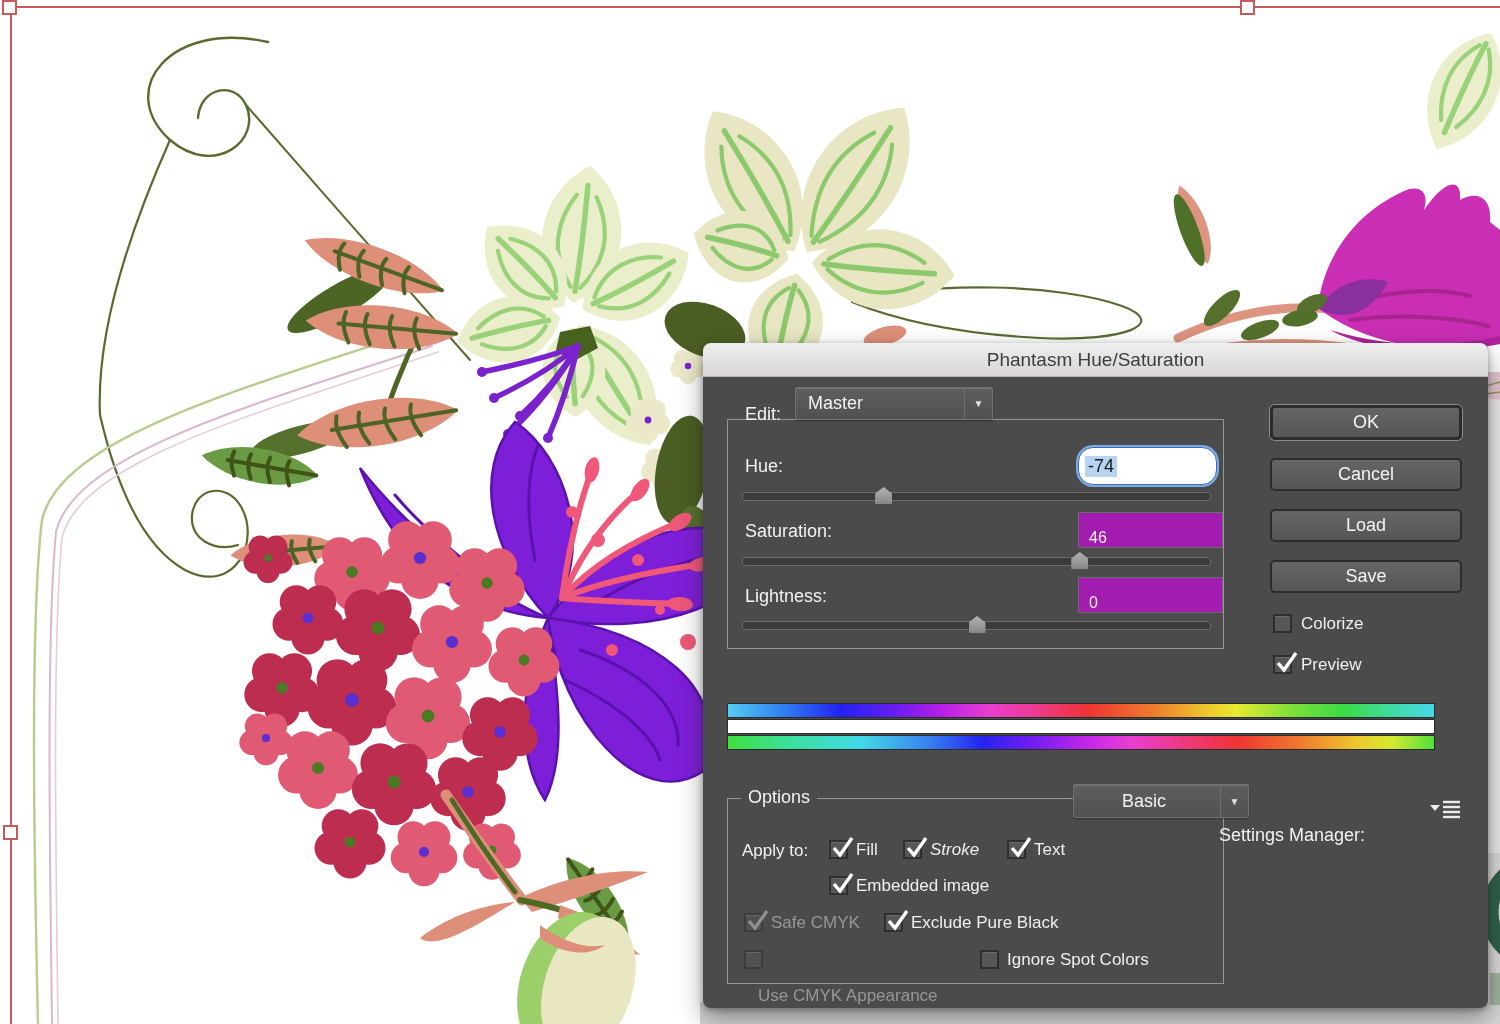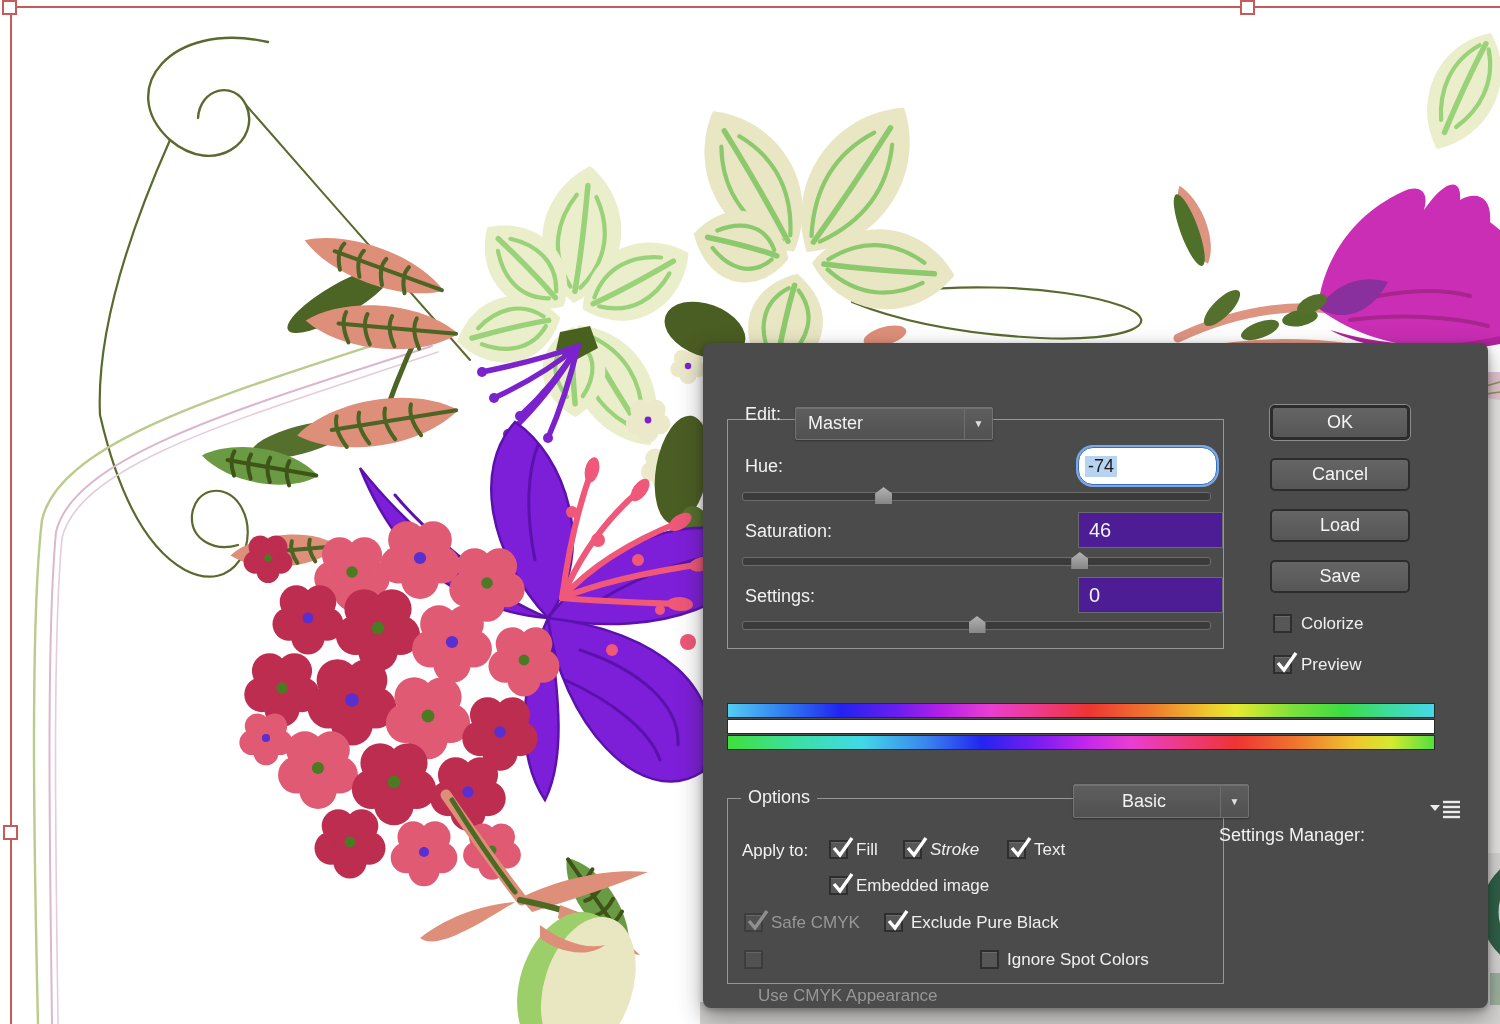--- a/index.html
+++ b/index.html
@@ -17,43 +17,43 @@
   .g-top{left:24px;top:76px;width:495px;height:228px;}
   .g-opt{left:24px;top:455px;width:495px;height:184px;}
   .grouplabel{position:absolute;background:#4b4b4b;color:#f2f2f2;font-size:18px;padding:0 7px;}
   .lbl{position:absolute;color:#f2f2f2;font-size:18px;white-space:nowrap;}
   .lbl.small{font-size:17px;}
   .lbl.dim,.cblabel.disabled{color:#979797;}
 
   .dropdown{position:absolute;background:linear-gradient(#5e5e5e,#515151);border:1px solid #737373;
             border-radius:2px;box-shadow:inset 0 1px 0 rgba(255,255,255,.12),0 1px 2px rgba(0,0,0,.35);
             color:#f2f2f2;font-size:18px;display:flex;align-items:center;}
-  .dd-edit{left:92px;top:64px;width:196px;height:31px;}
+  .dd-edit{left:92px;top:44px;width:196px;height:31px;}
   .dd-basic{left:370px;top:441px;width:138px;height:32px;padding-left:36px;}
   .dd-text{flex:1;padding-left:12px;}
   .dd-arrow{width:27px;height:100%;border-left:1px solid #6f6f6f;display:flex;align-items:center;
             justify-content:center;color:#e0e0e0;font-size:10px;}
 
-  .dinput{position:absolute;background:#4c1d95;border:1px solid #6b6b6b;color:#f2f2f2;font-size:20px;
-          padding-left:10px;display:flex;align-items:center;}
+  .dinput{position:absolute;background:#a21caf;border:1px solid #6b6b6b;color:#f2f2f2;font-size:16px;
+          padding-left:10px;display:flex;align-items:flex-end;}
   .hinput{position:absolute;background:#ffffff;border:1px solid #3a6fb8;box-shadow:0 0 0 2px #7aa9e6;
           color:#1a1a1a;font-size:18px;display:flex;align-items:center;padding-left:6px;}
   .hinput .sel{background:#b7d3f2;padding:0 3px;}
   .in-hue{left:375px;top:104px;width:131px;height:36px;border-radius:15px;}
   .in-sat{left:375px;top:169px;width:133px;height:34px;}
   .in-lig{left:375px;top:234px;width:133px;height:34px;}
 
   .track{position:absolute;left:39px;width:467px;height:7px;background:#3b3b3b;border:1px solid #6c6c6c;border-radius:3px;}
   .t1{top:149px;} .t2{top:214px;} .t3{top:278px;}
   .thumb{position:absolute;top:-6px;width:17px;height:17px;margin-left:-8px;
          background:linear-gradient(#b2b2b2,#878787);
          clip-path:polygon(50% 0,100% 38%,100% 100%,0 100%,0 38%);
          filter:drop-shadow(0 0 1px #2e2e2e);}
 
-  .btn{position:absolute;left:567px;width:140px;background:linear-gradient(#656565,#565656);
+  .btn{position:absolute;left:567px;width:192px;background:linear-gradient(#656565,#565656);
        border:2px solid #2c2c2c;border-radius:5px;color:#f4f4f4;font-size:18px;
        display:flex;align-items:center;justify-content:center;box-sizing:border-box;}
   .b-ok{top:62px;height:35px;border-width:3px;box-shadow:0 0 0 1px #8c8c8c;}
   .b-cancel{top:115px;height:33px;} .b-load{top:166px;height:33px;} .b-save{top:217px;height:33px;}
 
   .cb{position:absolute;width:19px;height:19px;background:#575757;border:2px solid #2e2e2e;
       box-sizing:border-box;box-shadow:inset 0 1px 0 rgba(255,255,255,.12);}
   .cb.disabled{background:#515151;border-color:#3d3d3d;}
   .cb svg{position:absolute;left:0px;top:-7px;width:24px;height:24px;display:none;}
   .cb.checked svg{display:block;}
@@ -527,20 +527,23 @@
     <g id="g-marks">
       <line x1="8" y1="7" x2="1500" y2="7" stroke="#c65b5b" stroke-width="2"></line>
       <line x1="11" y1="7" x2="11" y2="1024" stroke="#c65b5b" stroke-width="2"></line>
       <rect x="3" y="1" width="13" height="13" fill="#ffffff" stroke="#c65b5b" stroke-width="2"></rect>
       <rect x="1241" y="1" width="13" height="13" fill="#ffffff" stroke="#c65b5b" stroke-width="2"></rect>
       <rect x="4" y="826" width="13" height="13" fill="#ffffff" stroke="#c65b5b" stroke-width="2"></rect>
     </g>
   </svg>
 
   <div class="dialog">
+    <div class="titlebar">
+      <span>Phantasm Hue/Saturation</span>
+    </div>
 
     <div class="groupbox g-top"></div>
     <span class="lbl" style="left:42px;top:61px;">Edit:</span>
     <div class="dropdown dd-edit">
       <span class="dd-text">Master</span>
       <span class="dd-arrow">▼</span>
     </div>
 
     <span class="lbl" style="left:42px;top:113px;">Hue:</span>
     <div class="hinput in-hue">
@@ -551,21 +554,21 @@
     </div>
 
     <span class="lbl" style="left:42px;top:178px;">Saturation:</span>
     <div class="dinput in-sat">
       <span>46</span>
     </div>
     <div class="track t2">
       <div class="thumb" style="left: 72%;"></div>
     </div>
 
-    <span class="lbl" style="left:42px;top:243px;">Settings:</span>
+    <span class="lbl" style="left:42px;top:243px;">Lightness:</span>
     <div class="dinput in-lig">
       <span>0</span>
     </div>
     <div class="track t3">
       <div class="thumb" style="left: 50%;"></div>
     </div>
 
     <div class="btn b-ok">OK</div>
     <div class="btn b-cancel">Cancel</div>
     <div class="btn b-load">Load</div>

